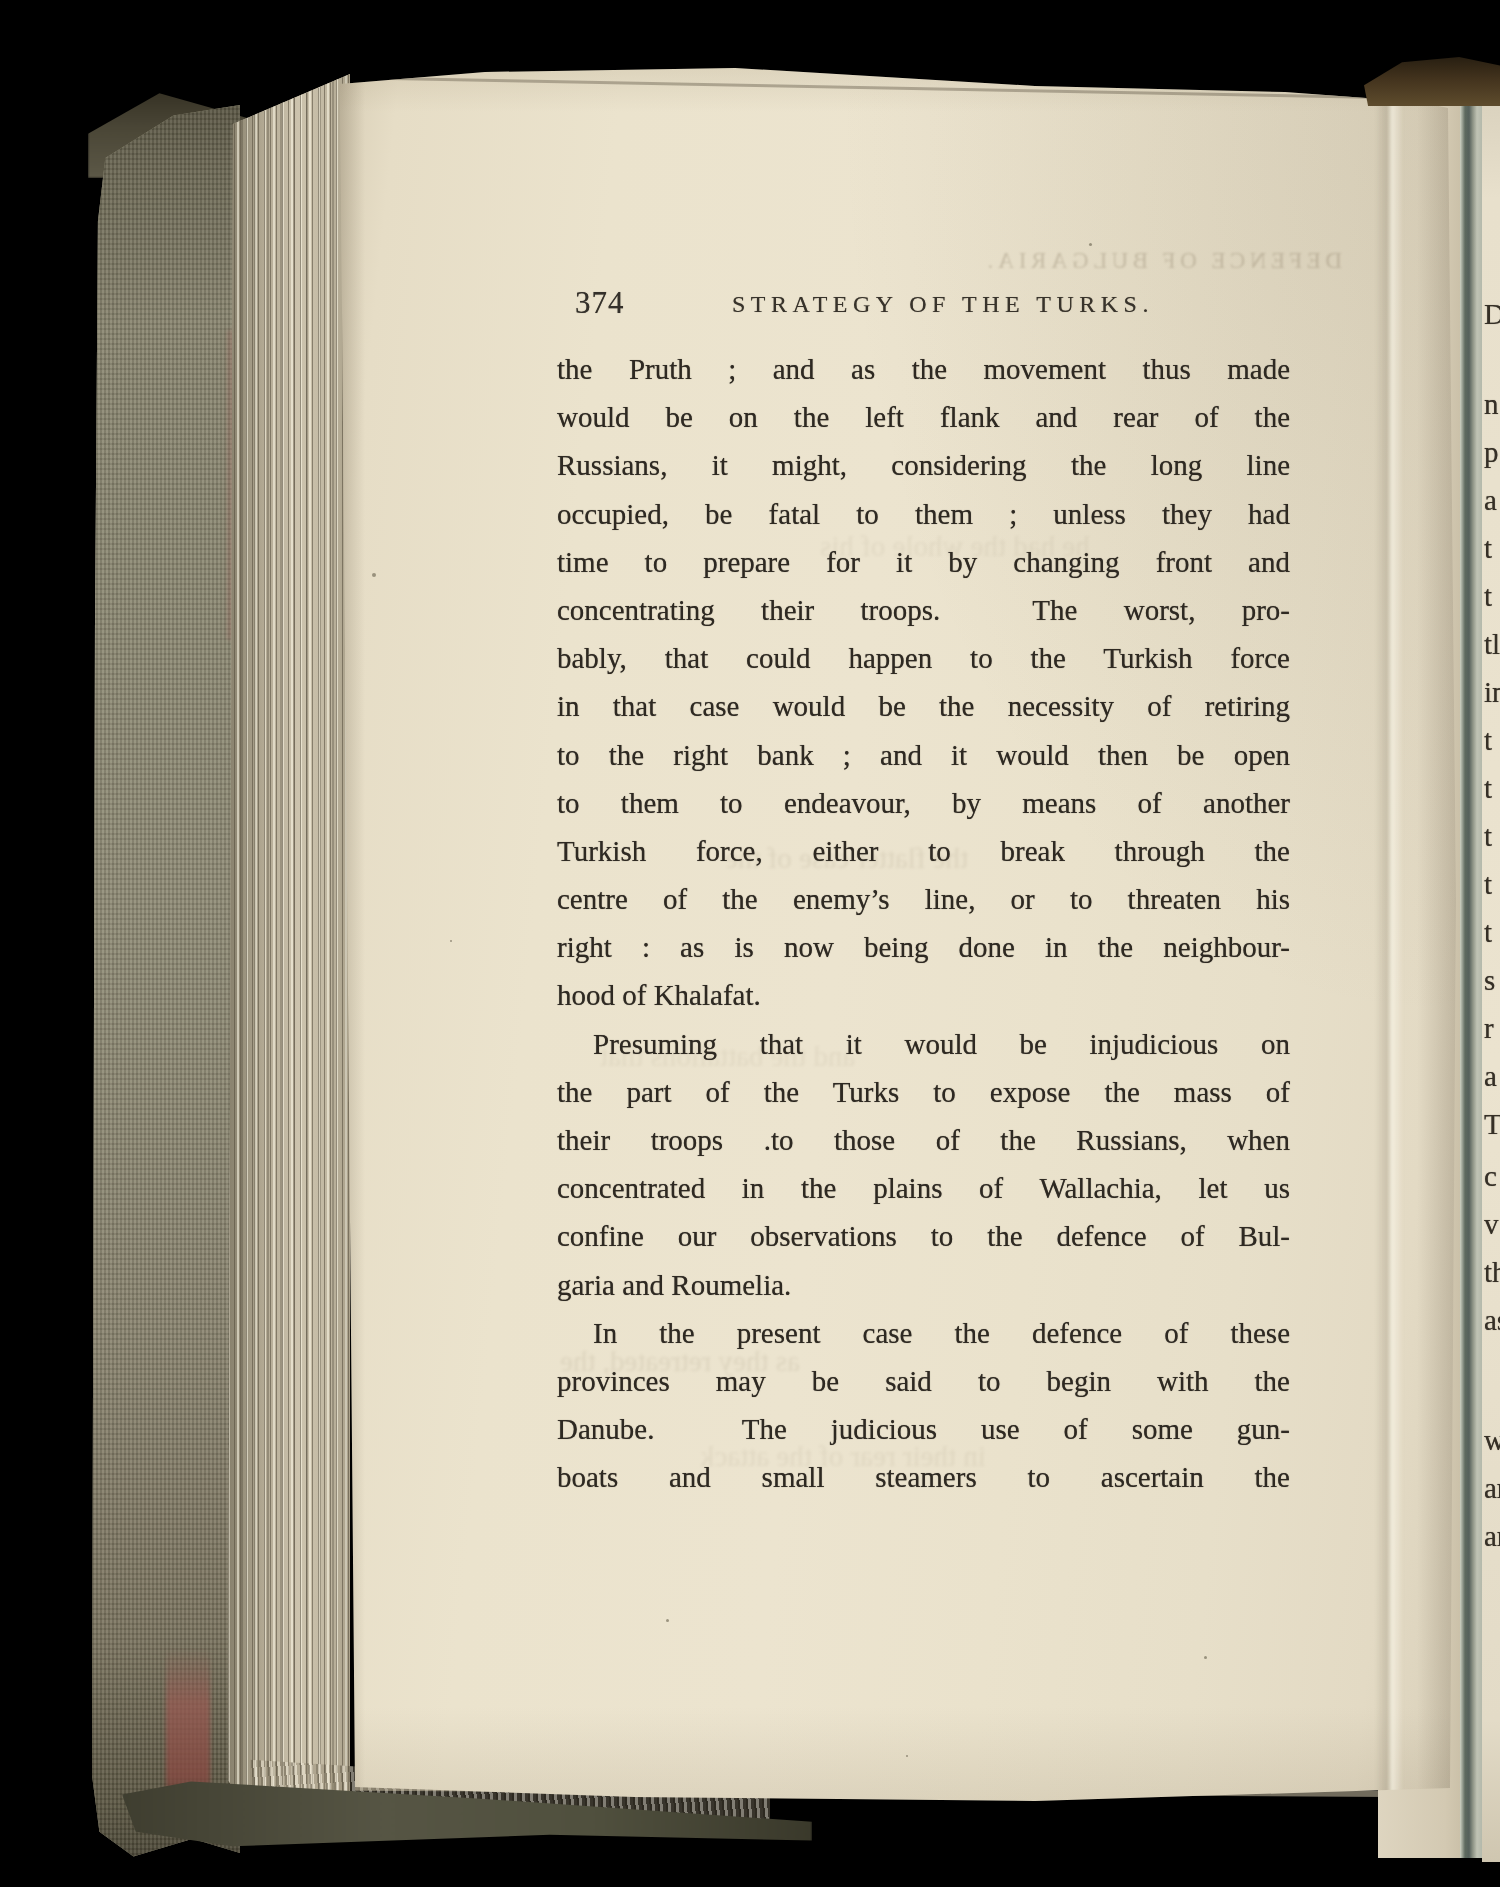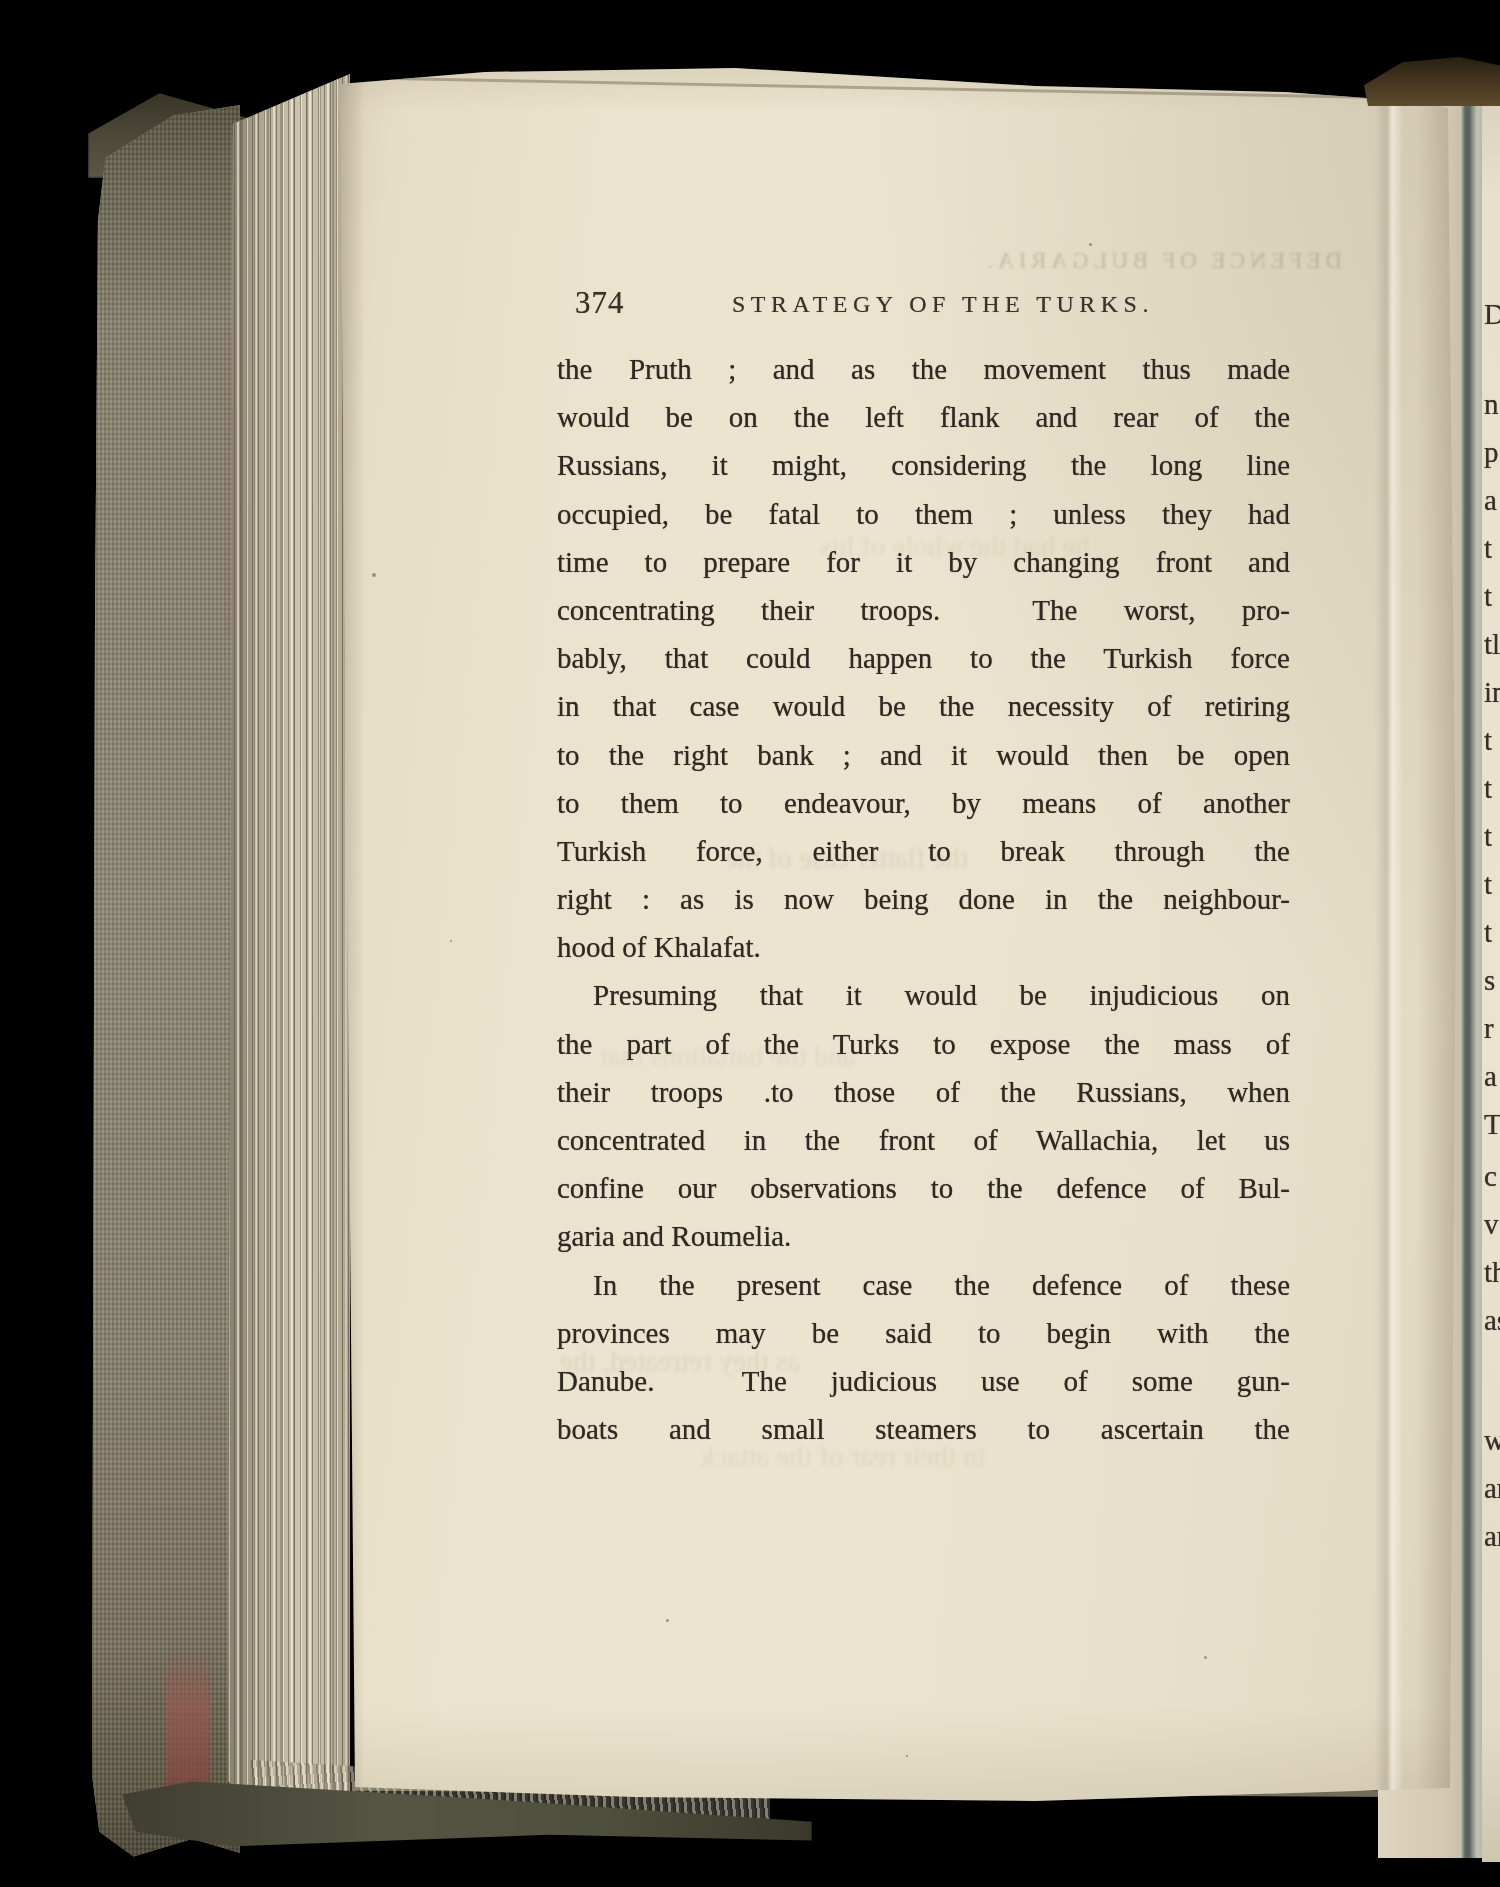--- a/index.html
+++ b/index.html
@@ -181,26 +181,27 @@
         <div class="line" data-interactable="false">would be on the left flank and rear of the</div>
         <div class="line" data-interactable="false">Russians, it might, considering the long line</div>
         <div class="line" data-interactable="false">occupied, be fatal to them&nbsp;; unless they had</div>
         <div class="line" data-interactable="false">time to prepare for it by changing front and</div>
         <div class="line" data-interactable="false">concentrating their troops.&nbsp; The worst, pro-</div>
         <div class="line" data-interactable="false">bably, that could happen to the Turkish force</div>
         <div class="line" data-interactable="false">in that case would be the necessity of retiring</div>
         <div class="line" data-interactable="false">to the right bank&nbsp;; and it would then be open</div>
         <div class="line" data-interactable="false">to them to endeavour, by means of another</div>
         <div class="line" data-interactable="false">Turkish force, either to break through the</div>
+        <div class="line" data-interactable="false">centre of the enemy’s line, or to threaten his</div>
         <div class="line" data-interactable="false">right&nbsp;: as is now being done in the neighbour-</div>
         <div class="line eop" data-interactable="false">hood of Khalafat.</div>
         <div class="line indent" data-interactable="false">Presuming that it would be injudicious on</div>
         <div class="line" data-interactable="false">the part of the Turks to expose the mass of</div>
         <div class="line" data-interactable="false">their troops&nbsp;.to those of the Russians, when</div>
-        <div class="line" data-interactable="false">concentrated in the front of Wallachia, let us</div>
+        <div class="line" data-interactable="false">concentrated in the plains of Wallachia, let us</div>
         <div class="line" data-interactable="false">confine our observations to the defence of Bul-</div>
         <div class="line eop" data-interactable="false">garia and Roumelia.</div>
         <div class="line indent" data-interactable="false">In the present case the defence of these</div>
         <div class="line" data-interactable="false">provinces may be said to begin with the</div>
         <div class="line" data-interactable="false">Danube.&nbsp; The judicious use of some gun-</div>
         <div class="line" data-interactable="false">boats and small steamers to ascertain the</div>
       </div>
 
     <div id="speck-layer" data-interactable="false">
         <div class="speck" data-interactable="false" style="left: 37px; top: 513px; width: 4px; height: 4px; opacity: 0.55;"></div>

